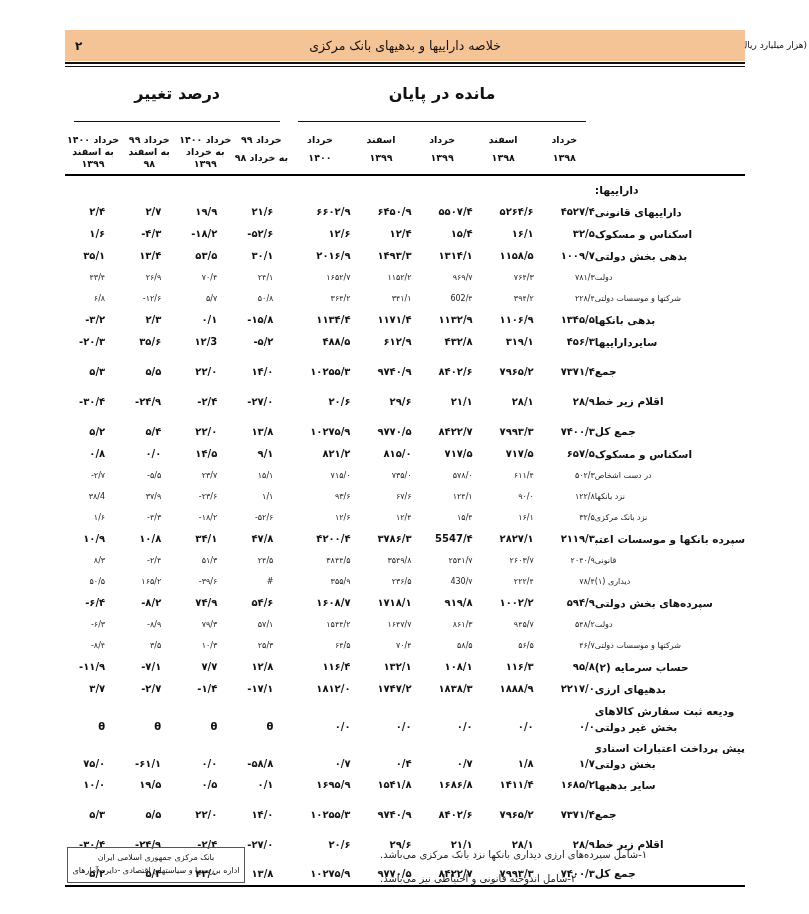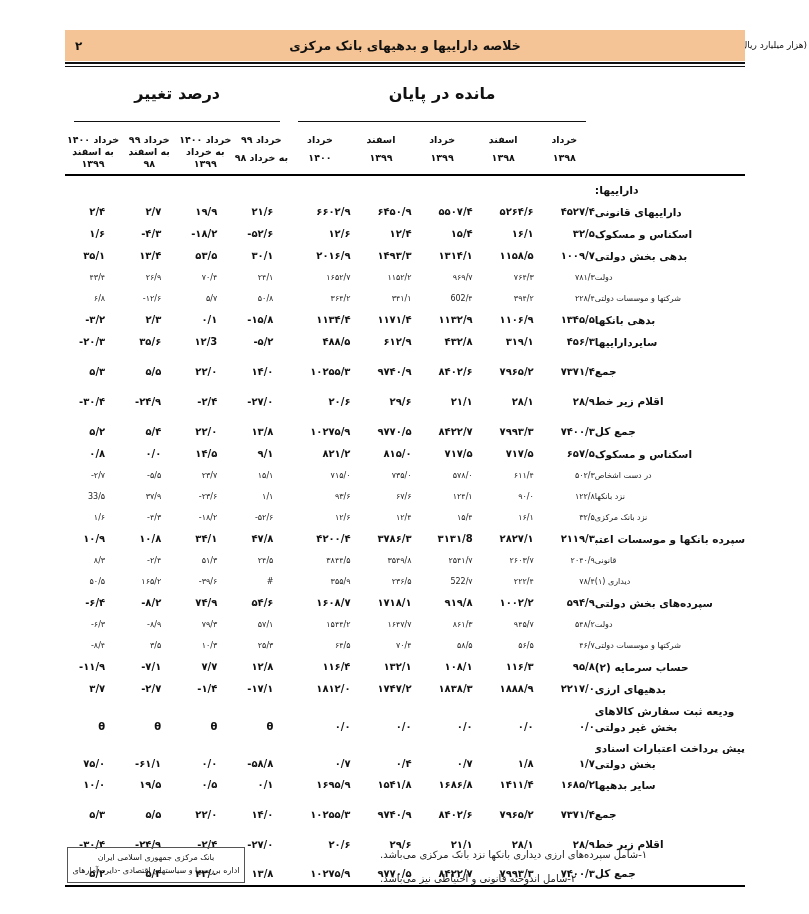--- a/index.html
+++ b/index.html
@@ -13,21 +13,21 @@
     font-size:9px;text-align:right;white-space:nowrap;direction:rtl;
   }
   .title-bar{
     position:absolute;top:30px;left:65px;width:680px;height:31px;
     background:#f5c496;display:flex;align-items:center;justify-content:center;
   }
   .title-bar .page-num{
     position:absolute;left:10px;top:0;height:31px;display:flex;align-items:center;
     font-size:12px;font-weight:bold;
   }
-  .title-bar .title{font-size:12.5px;font-weight:bold;}
+  .title-bar .title{font-size:12.5px;font-weight:normal;}
   .rule-a{position:absolute;top:62px;left:65px;width:680px;height:2px;background:#111;}
   .rule-b{position:absolute;top:66px;left:65px;width:680px;height:1px;background:#111;}
 
   table.main{
     position:absolute;top:72px;left:65px;width:680px;
     border-collapse:collapse;table-layout:fixed;
   }
   table.main col.c-label{width:150px;}
   table.main col.c-bal{width:61px;}
   table.main col.c-pct{width:56px;}
@@ -286,39 +286,39 @@
       <tr class="minor">
         <td class="lbl">نزد بانکها</td>
         <td class="num bal"><span class="v">۱۲۲/۸</span></td>
         <td class="num bal"><span class="v">۹۰/۰</span></td>
         <td class="num bal"><span class="v">۱۲۴/۱</span></td>
         <td class="num bal"><span class="v">۶۷/۶</span></td>
         <td class="num bal"><span class="v">۹۳/۶</span></td>
         <td class="num pct"><span class="v">۱/۱</span></td>
         <td class="num pct"><span class="v">-۲۳/۶</span></td>
         <td class="num pct"><span class="v">۳۷/۹</span></td>
-        <td class="num pct"><span class="v">33/۵</span></td>
+        <td class="num pct"><span class="v">۳۸/4</span></td>
       </tr>
       <tr class="minor">
         <td class="lbl">نزد بانک مرکزی</td>
         <td class="num bal"><span class="v">۳۲/۵</span></td>
         <td class="num bal"><span class="v">۱۶/۱</span></td>
         <td class="num bal"><span class="v">۱۵/۴</span></td>
         <td class="num bal"><span class="v">۱۲/۴</span></td>
         <td class="num bal"><span class="v">۱۲/۶</span></td>
         <td class="num pct"><span class="v">-۵۲/۶</span></td>
         <td class="num pct"><span class="v">-۱۸/۲</span></td>
         <td class="num pct"><span class="v">-۴/۳</span></td>
         <td class="num pct"><span class="v">۱/۶</span></td>
       </tr>
       <tr class="major">
         <td class="lbl">سپرده بانکها و موسسات اعتباری</td>
         <td class="num bal"><span class="v">۲۱۱۹/۳</span></td>
         <td class="num bal"><span class="v">۲۸۲۷/۱</span></td>
-        <td class="num bal"><span class="v">۳۱۳۱/8</span></td>
+        <td class="num bal"><span class="v">5547/۴</span></td>
         <td class="num bal"><span class="v">۳۷۸۶/۳</span></td>
         <td class="num bal"><span class="v">۴۲۰۰/۴</span></td>
         <td class="num pct"><span class="v">۴۷/۸</span></td>
         <td class="num pct"><span class="v">۳۴/۱</span></td>
         <td class="num pct"><span class="v">۱۰/۸</span></td>
         <td class="num pct"><span class="v">۱۰/۹</span></td>
       </tr>
       <tr class="minor">
         <td class="lbl">قانونی</td>
         <td class="num bal"><span class="v">۲۰۴۰/۹</span></td>
@@ -328,21 +328,21 @@
         <td class="num bal"><span class="v">۳۸۴۴/۵</span></td>
         <td class="num pct"><span class="v">۲۴/۵</span></td>
         <td class="num pct"><span class="v">۵۱/۳</span></td>
         <td class="num pct"><span class="v">-۲/۴</span></td>
         <td class="num pct"><span class="v">۸/۳</span></td>
       </tr>
       <tr class="minor">
         <td class="lbl">دیداری (۱)</td>
         <td class="num bal"><span class="v">۷۸/۴</span></td>
         <td class="num bal"><span class="v">۲۲۲/۴</span></td>
-        <td class="num bal"><span class="v">522/۷</span></td>
+        <td class="num bal"><span class="v">430/۷</span></td>
         <td class="num bal"><span class="v">۲۳۶/۵</span></td>
         <td class="num bal"><span class="v">۳۵۵/۹</span></td>
         <td class="num pct"><span class="v">#</span></td>
         <td class="num pct"><span class="v">-۳۹/۶</span></td>
         <td class="num pct"><span class="v">۱۶۵/۲</span></td>
         <td class="num pct"><span class="v">۵۰/۵</span></td>
       </tr>
       <tr class="major">
         <td class="lbl">سپرده‌های بخش دولتی</td>
         <td class="num bal"><span class="v">۵۹۴/۹</span></td>

